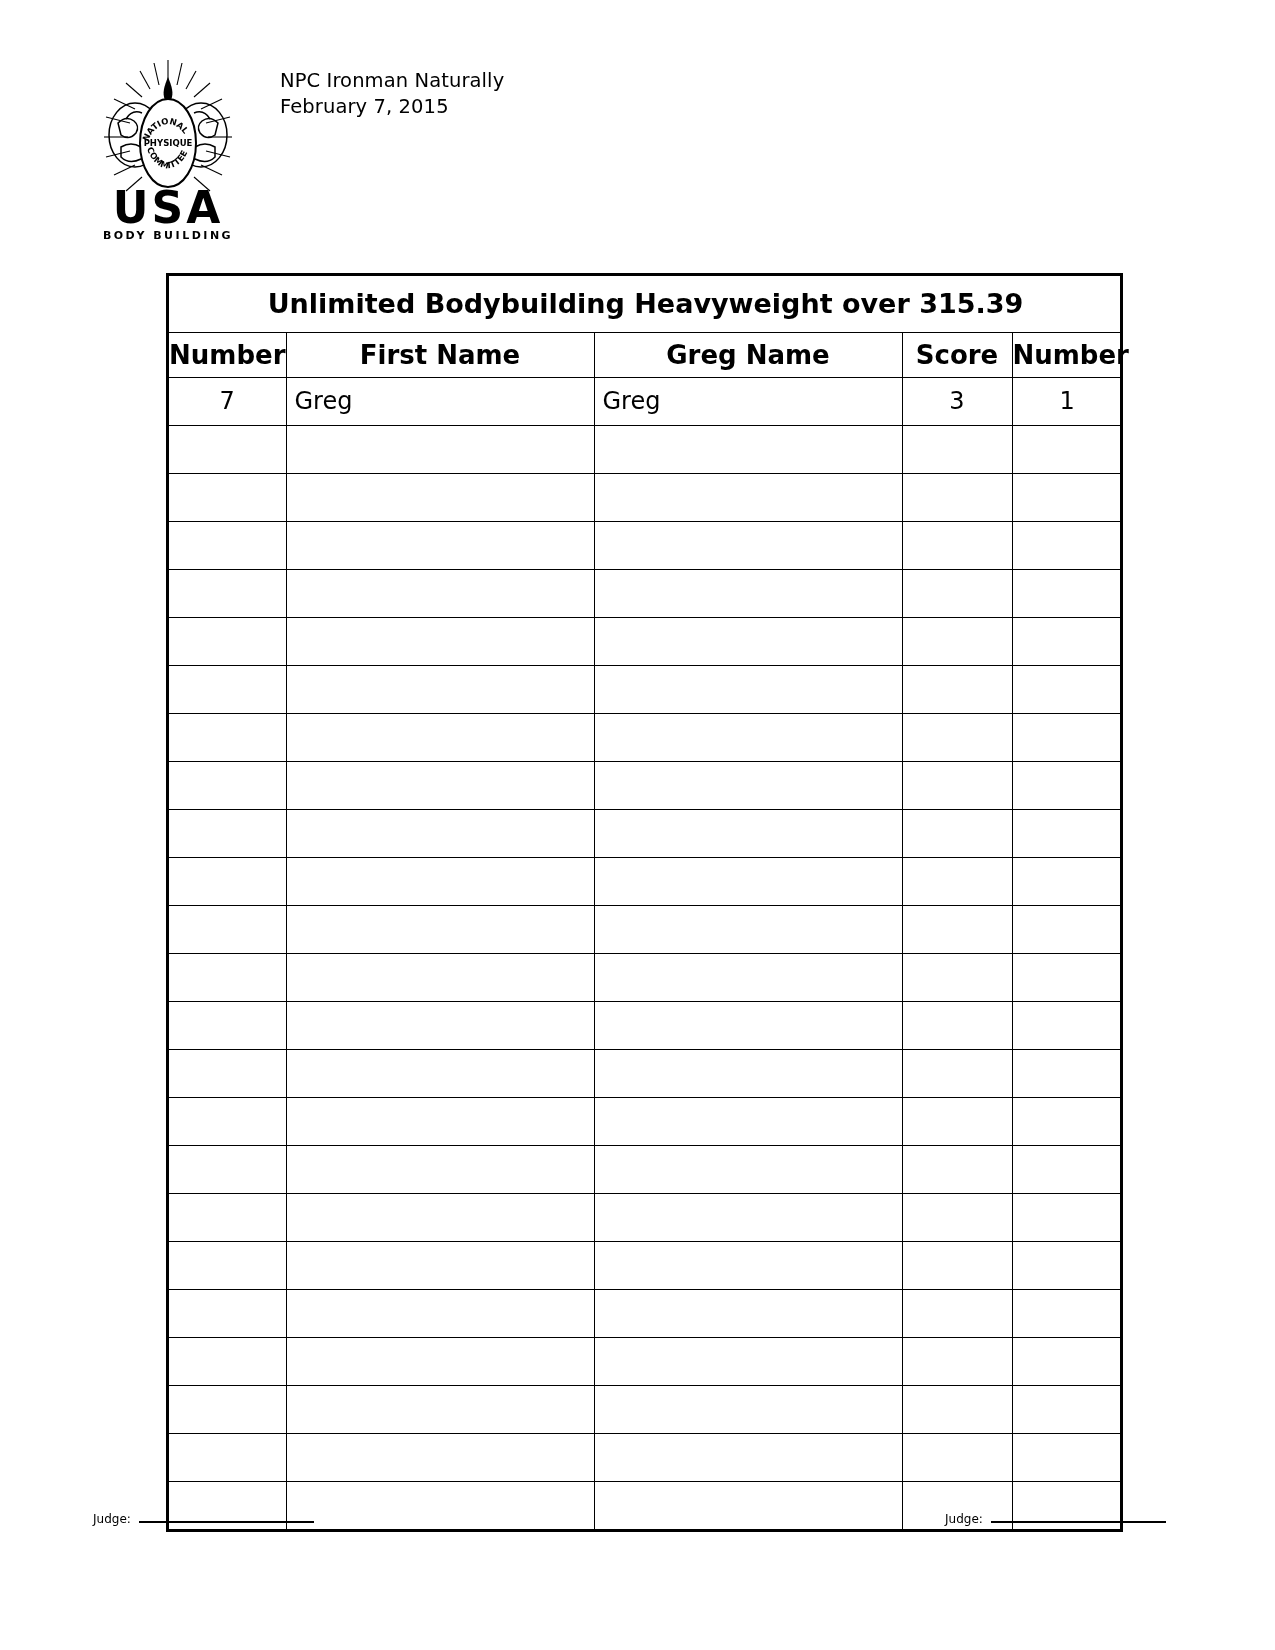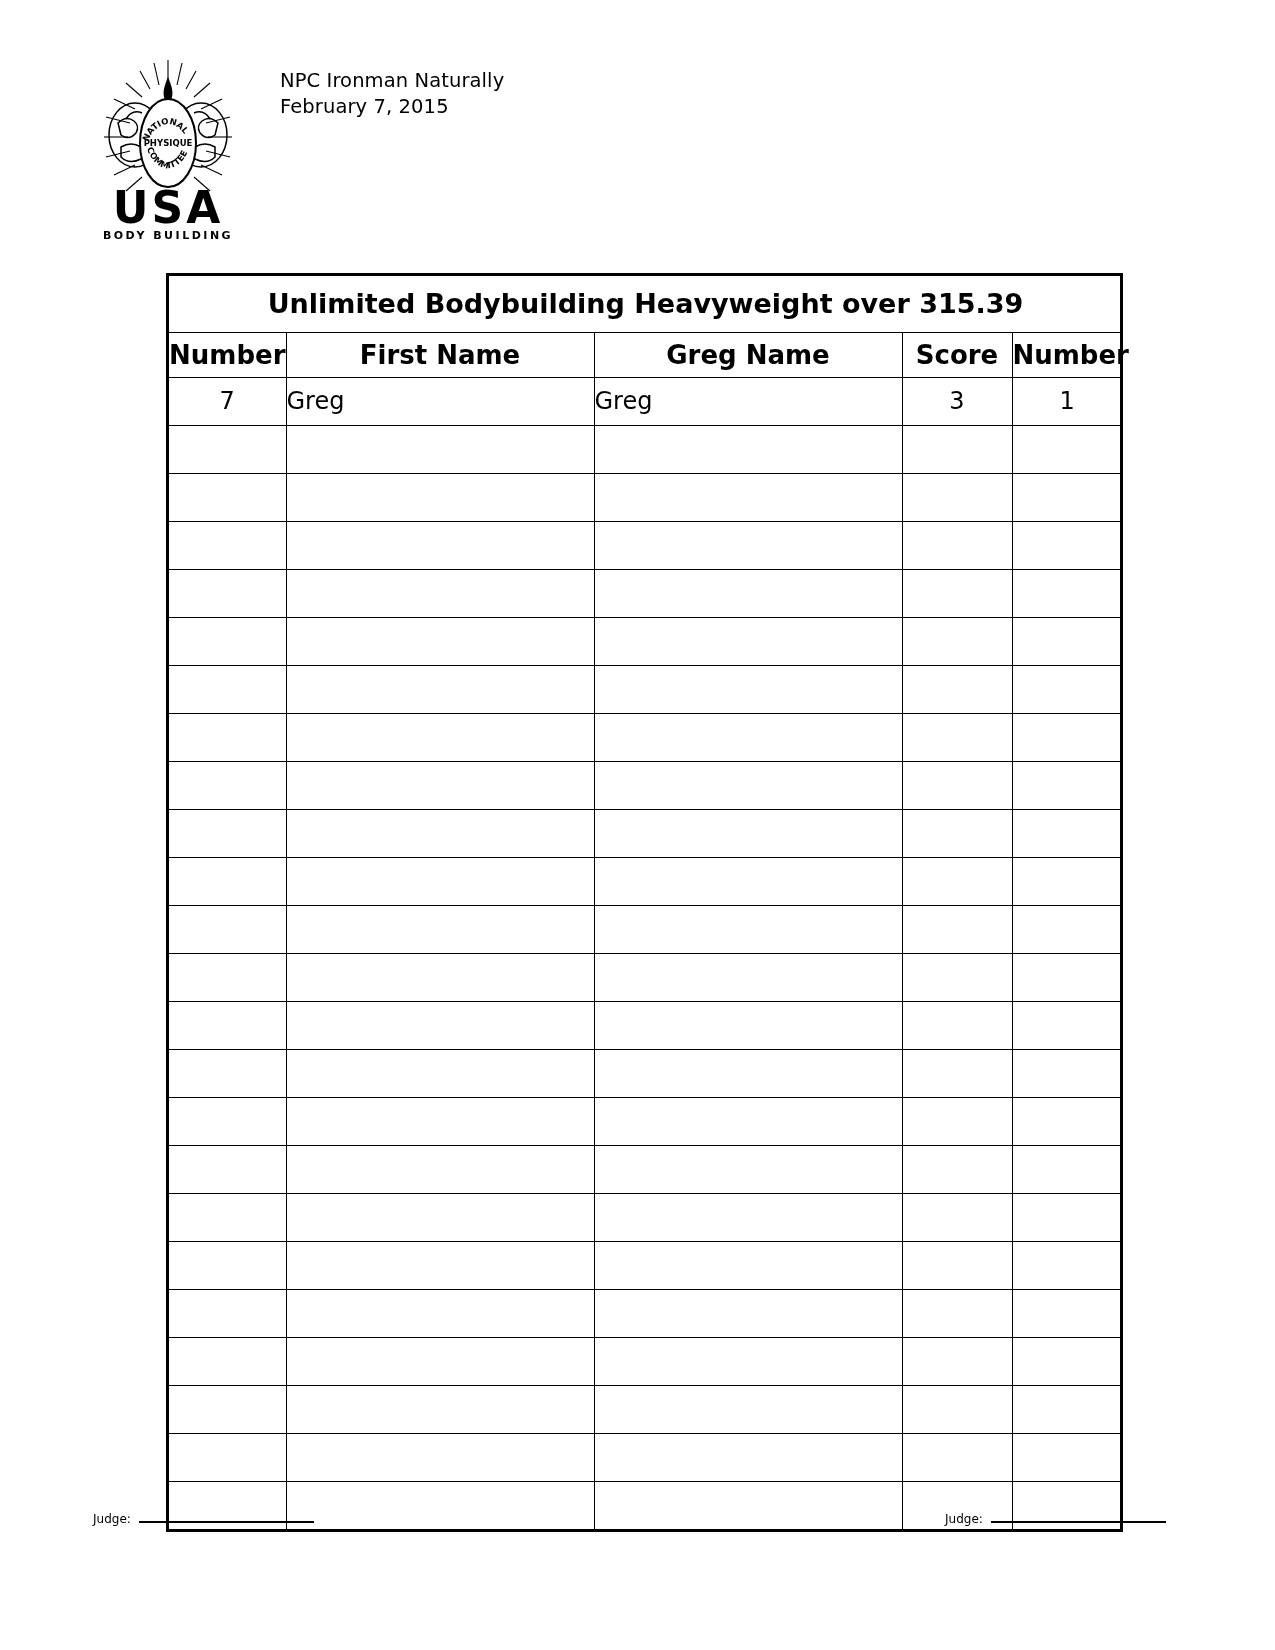--- a/index.html
+++ b/index.html
@@ -91,21 +91,21 @@
   .col-last   { width: 308px; }
   .col-score  { width: 110px; }
   .col-place  { width: 110px; }
 
   tr.datarow td {
     height: 48px;
     font-size: 24px;
   }
   tr.datarow td.c-number { text-align: center; }
   tr.datarow td.c-first,
-  tr.datarow td.c-last { text-align: left; }
+  tr.datarow td.c-last { text-align: left; padding-left: 8px; }
   tr.datarow td.c-score,
   tr.datarow td.c-place { text-align: center; }
   tr.datarow td.edge-left { border-left: none !important; }
   tr.datarow td.edge-right { border-right: none !important; }
   tr.datarow:last-child td { border-bottom: none !important; }
 
   
   .footer {
     position: absolute;
     left: 0;

